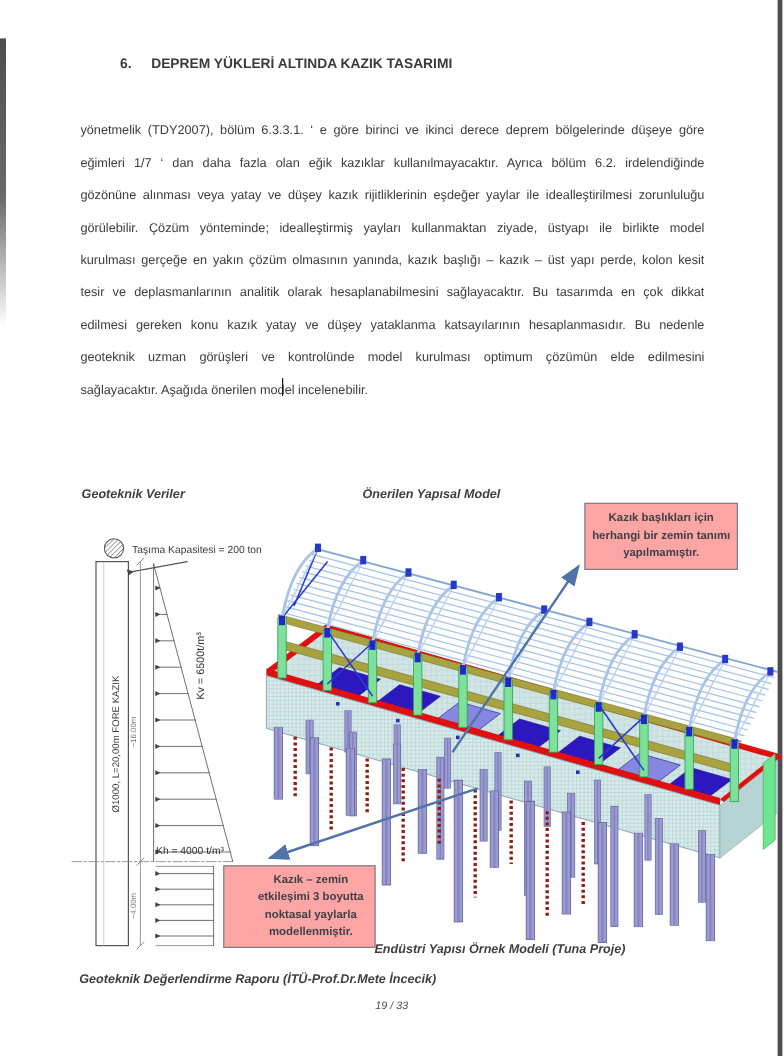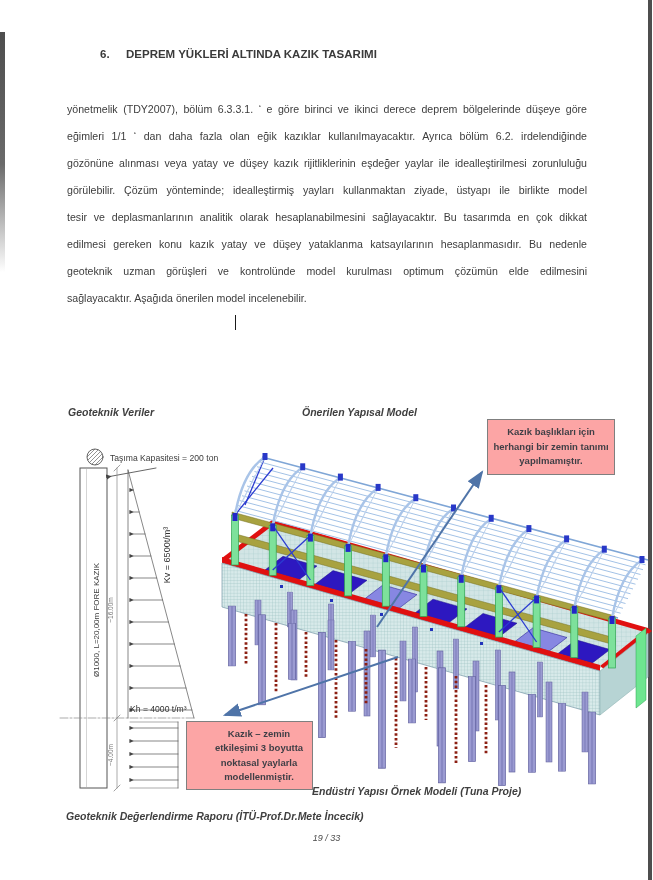--- a/index.html
+++ b/index.html
@@ -42,23 +42,24 @@
 
   <div class="scan-right"></div>
   <div class="scan-left"></div>
 
   <div class="heading">
     <span class="num">6.</span><span>DEPREM YÜKLERİ ALTINDA KAZIK TASARIMI</span>
   </div>
 
   <div class="para">
     <div class="pline">yönetmelik (TDY2007), bölüm 6.3.3.1. ‘ e göre birinci ve ikinci derece deprem bölgelerinde düşeye göre</div>
-    <div class="pline">eğimleri 1/1 ‘ dan daha fazla olan eğik kazıklar kullanılmayacaktır. Ayrıca bölüm 6.2. irdelendiğinde</div>
+    <div class="pline">eğimleri 1/7 ‘ dan daha fazla olan eğik kazıklar kullanılmayacaktır. Ayrıca bölüm 6.2. irdelendiğinde</div>
     <div class="pline">gözönüne alınması veya yatay ve düşey kazık rijitliklerinin eşdeğer yaylar ile idealleştirilmesi zorunluluğu</div>
     <div class="pline">görülebilir. Çözüm yönteminde; idealleştirmiş yayları kullanmaktan ziyade, üstyapı ile birlikte model</div>
+    <div class="pline">kurulması gerçeğe en yakın çözüm olmasının yanında, kazık başlığı – kazık – üst yapı perde, kolon kesit</div>
     <div class="pline">tesir ve deplasmanlarının analitik olarak hesaplanabilmesini sağlayacaktır. Bu tasarımda en çok dikkat</div>
     <div class="pline">edilmesi gereken konu kazık yatay ve düşey yataklanma katsayılarının hesaplanmasıdır. Bu nedenle</div>
     <div class="pline">geoteknik uzman görüşleri ve kontrolünde model kurulması optimum çözümün elde edilmesini</div>
     <div class="pline last">sağlayacaktır. Aşağıda önerilen model incelenebilir.</div>
   </div>
   <div class="caret"></div>
 
   <div class="fig-label lbl-geo">Geoteknik Veriler</div>
   <div class="fig-label lbl-model">Önerilen Yapısal Model</div>
 

